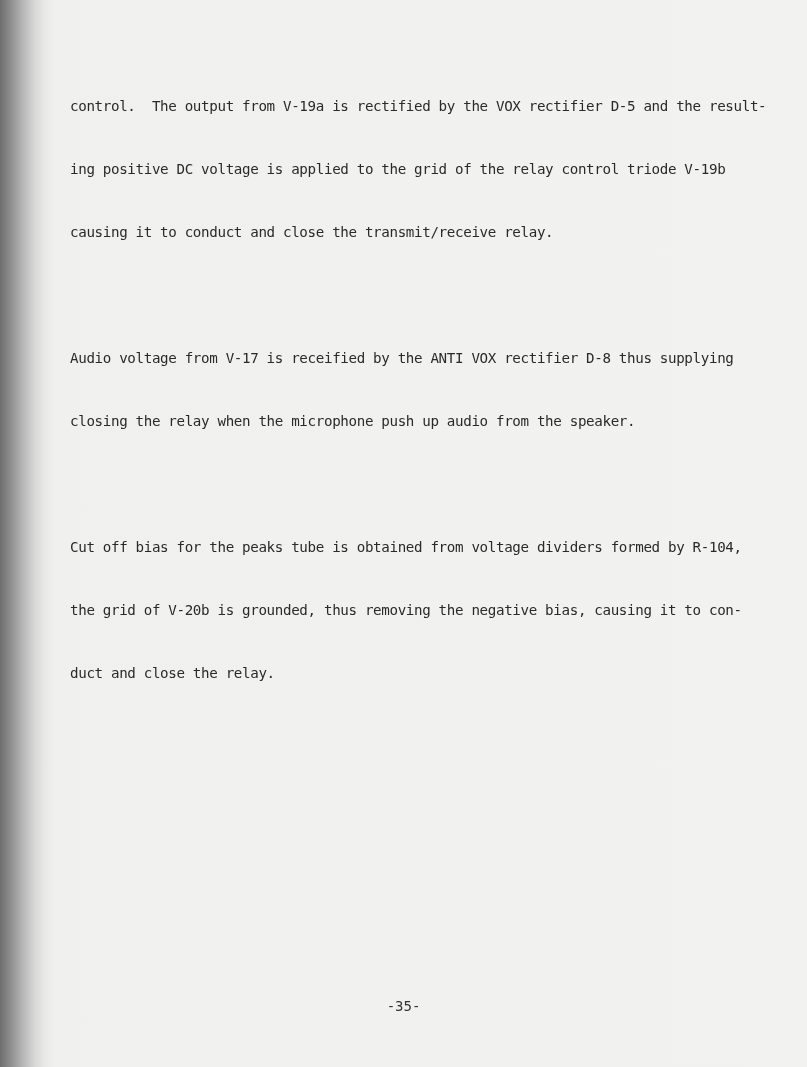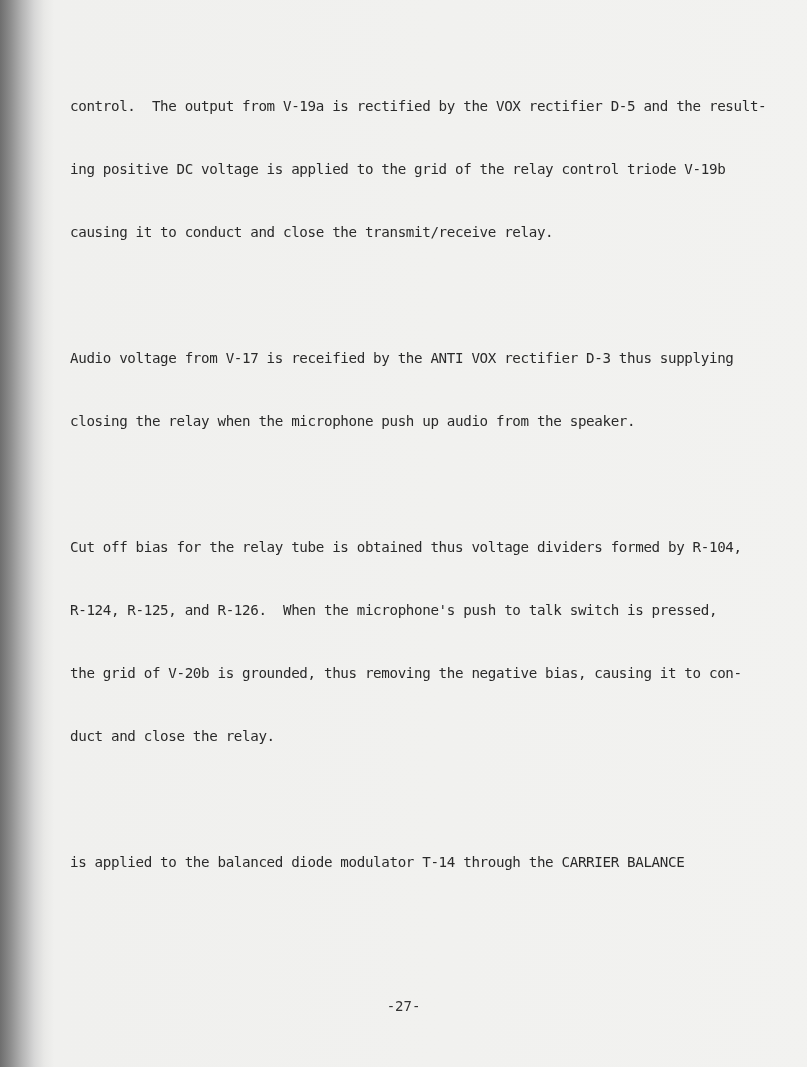--- a/index.html
+++ b/index.html
@@ -65,33 +65,31 @@
 <div class="page">
   <div class="body-text">
 
     <div class="para">
       <span class="line">control.  The output from V-19a is rectified by the VOX rectifier D-5 and the result-</span>
       <span class="line">ing positive DC voltage is applied to the grid of the relay control triode V-19b</span>
       <span class="line">causing it to conduct and close the transmit/receive relay.</span>
     </div>
 
     <div class="para">
-      <span class="line">Audio voltage from V-17 is receified by the ANTI VOX rectifier D-3 thus supplying</span>
+      <span class="line">Audio voltage from V-17 is receified by the ANTI VOX rectifier D-8 thus supplying</span>
       <span class="line">closing the relay when the microphone push up audio from the speaker.</span>
     </div>
 
     <div class="para">
-      <span class="line">Cut off bias for the relay tube is obtained thus voltage dividers formed by R-104,</span>
-      <span class="line">R-124, R-125, and R-126.  When the microphone's push to talk switch is pressed,</span>
+      <span class="line">Cut off bias for the peaks tube is obtained from voltage dividers formed by R-104,</span>
       <span class="line">the grid of V-20b is grounded, thus removing the negative bias, causing it to con-</span>
       <span class="line">duct and close the relay.</span>
     </div>
 
     <div class="para">
-      <span class="line">is applied to the balanced diode modulator T-14 through the CARRIER BALANCE</span>
       
       
     </div>
 
   </div>
 
-  <div class="page-number">-27-</div>
+  <div class="page-number">-35-</div>
 </div>
 
 </body></html>

